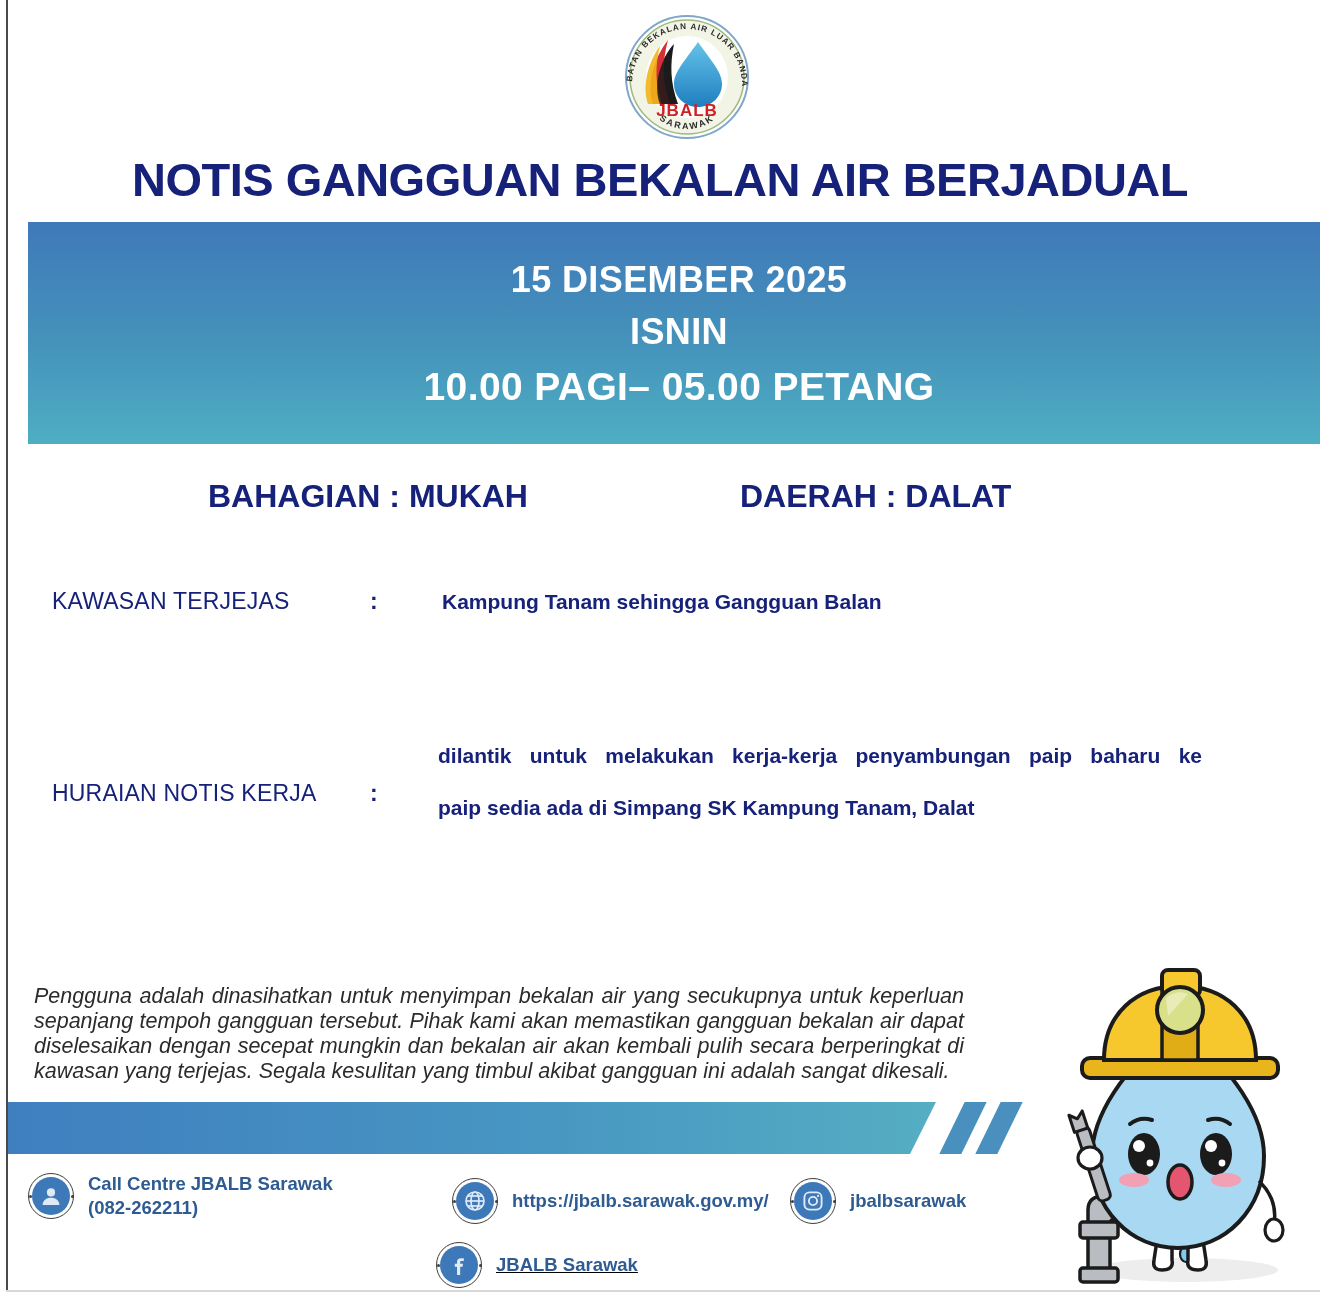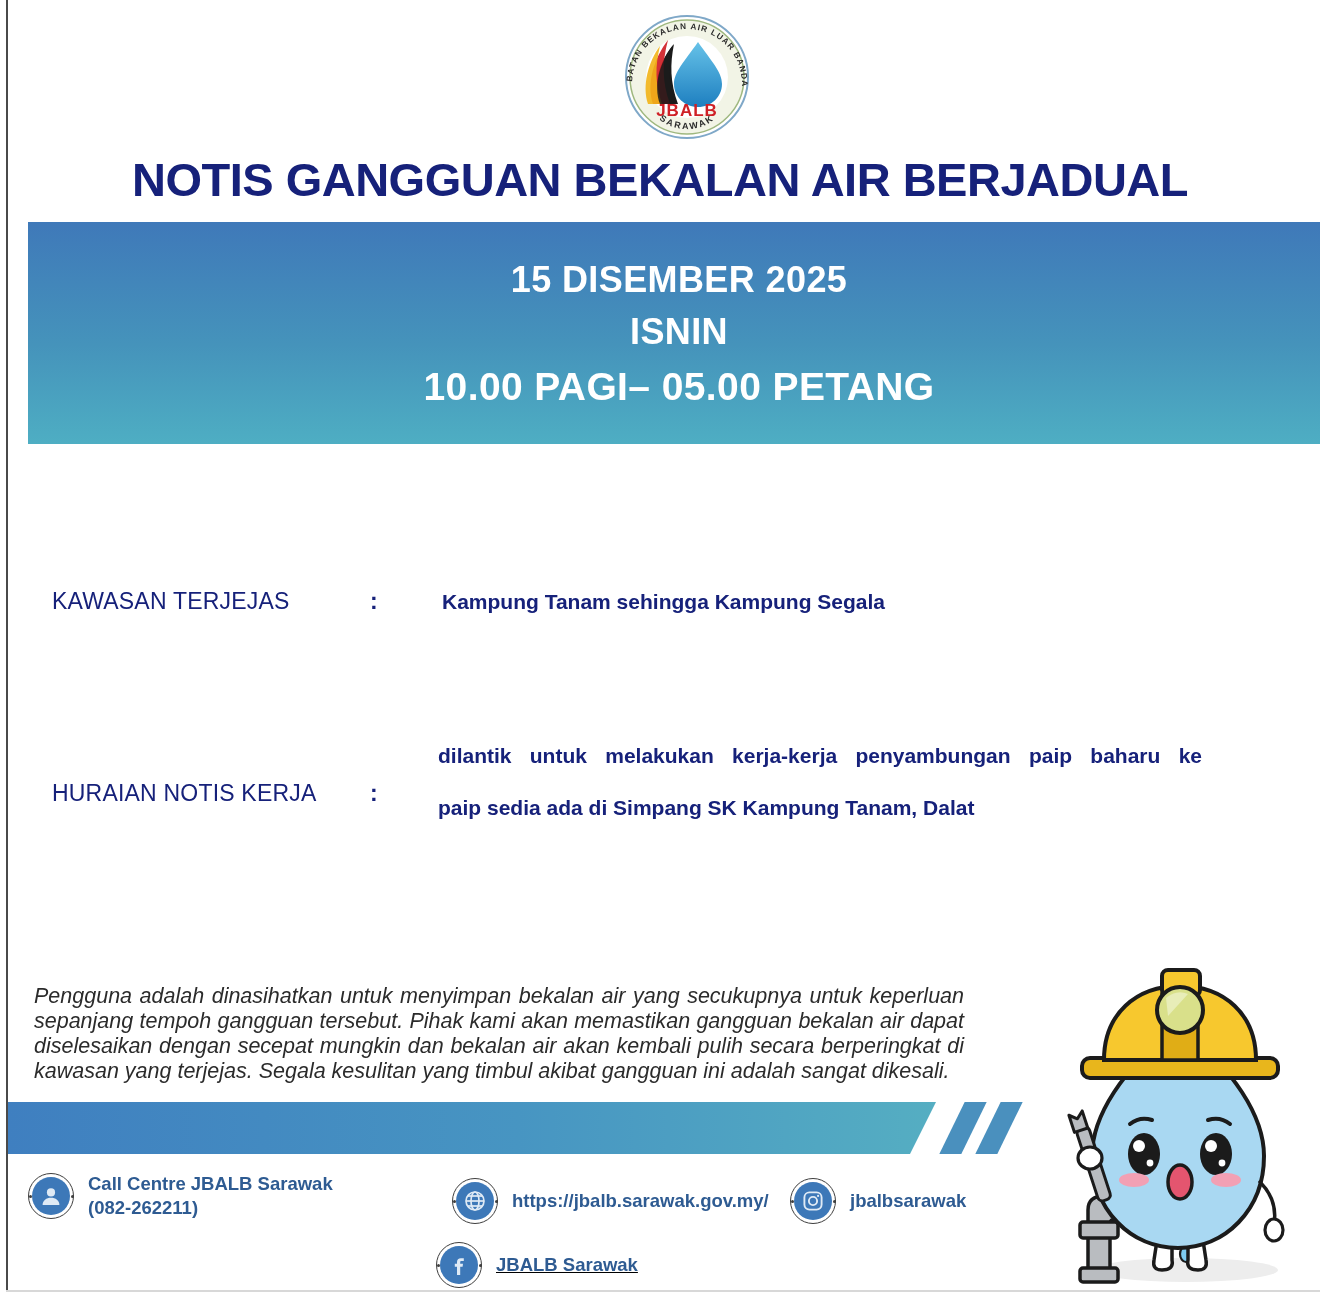--- a/index.html
+++ b/index.html
@@ -296,25 +296,29 @@
   </div>
 
   <div class="notice-title">NOTIS GANGGUAN BEKALAN AIR BERJADUAL</div>
 
   <div class="date-banner">
     <div class="date-line">15 DISEMBER 2025</div>
     <div class="date-line">ISNIN</div>
     <div class="date-line time">10.00 PAGI– 05.00 PETANG</div>
   </div>
 
+  <div class="region-row">
+    <div class="region-bahagian">BAHAGIAN : MUKAH</div>
+    <div class="region-daerah">DAERAH : DALAT</div>
+  </div>
 
   <div class="field-row" id="row-kawasan">
     <div class="field-label">KAWASAN TERJEJAS</div>
     <div class="field-colon">:</div>
-    <div class="field-value">Kampung Tanam sehingga Kampung Segala</div>
+    <div class="field-value">Kampung Tanam sehingga Gangguan Balan</div>
   </div>
 
   <div class="field-row" id="row-huraian">
     <div class="field-label">HURAIAN NOTIS KERJA</div>
     <div class="field-colon">:</div>
     <div class="desc-block">
       <span class="desc-line justified">dilantik untuk melakukan kerja-kerja penyambungan paip baharu ke</span>
       <span class="desc-line">paip sedia ada di Simpang SK Kampung Tanam, Dalat</span>
     </div>
   </div>

